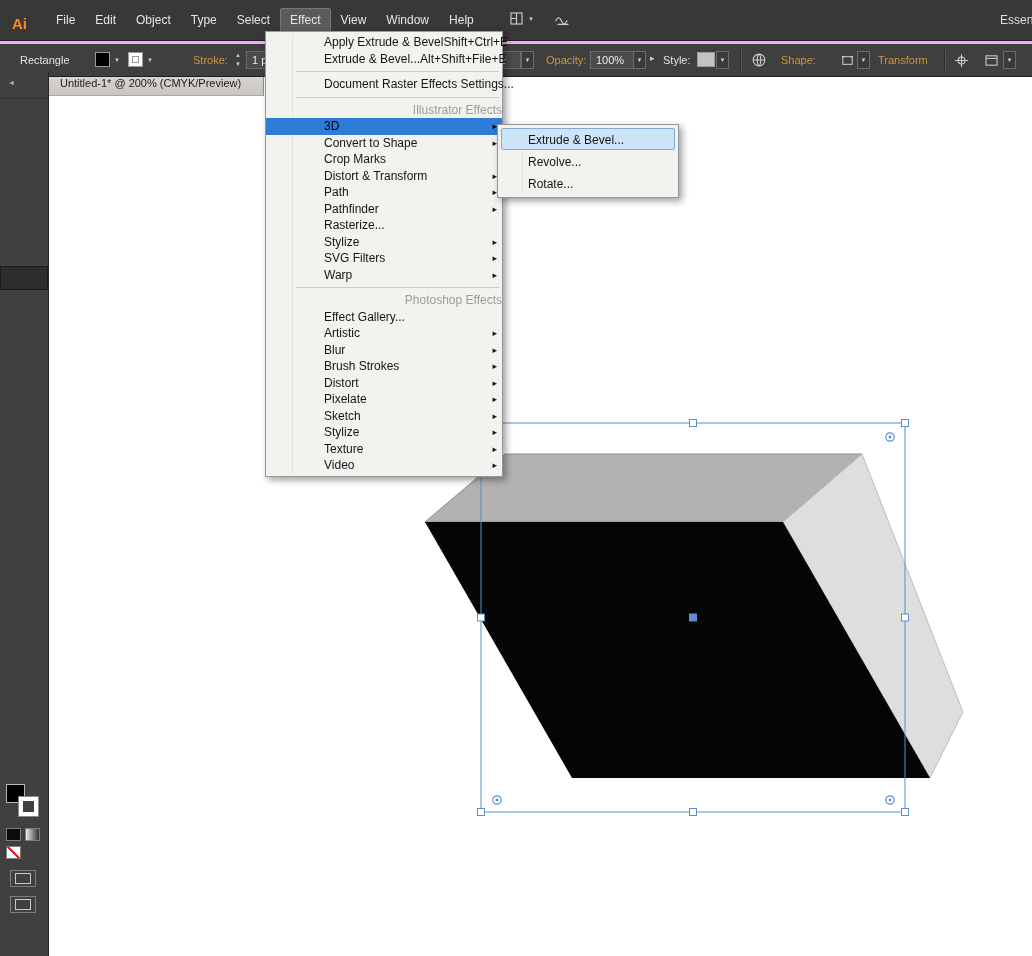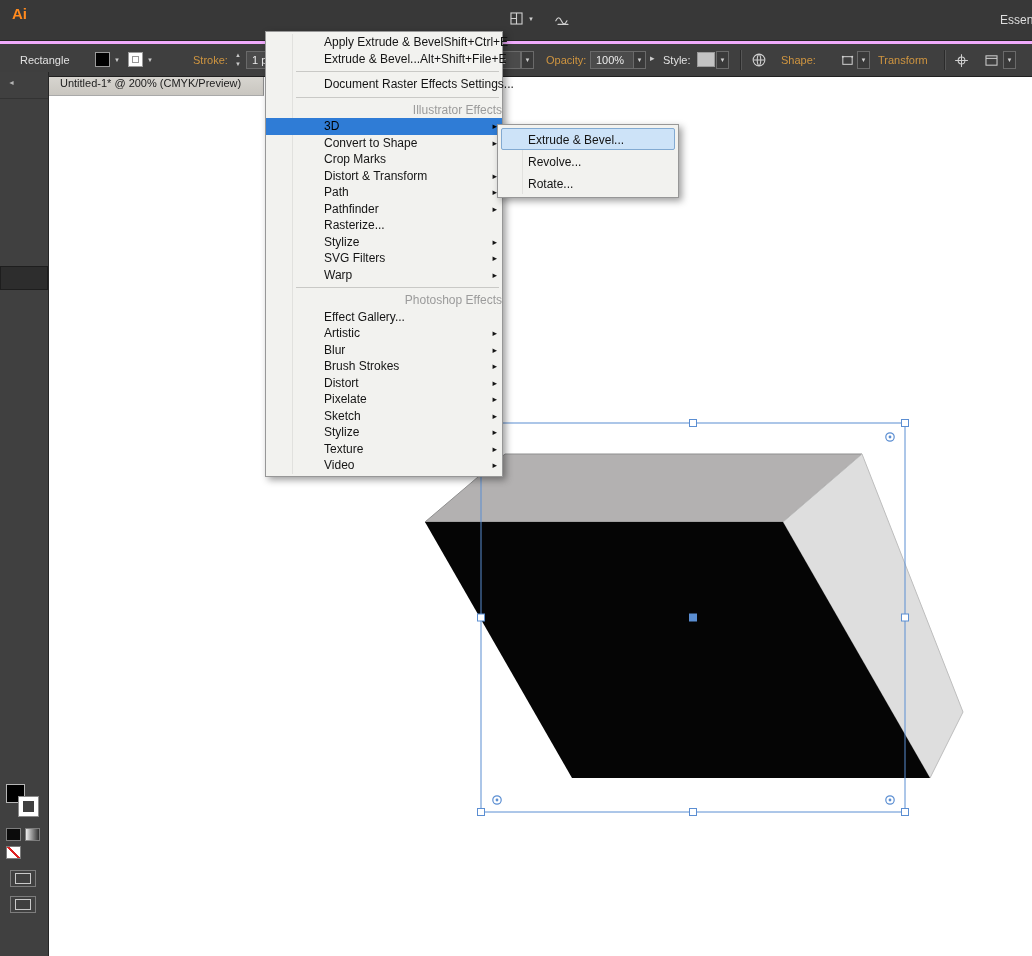--- a/index.html
+++ b/index.html
@@ -5,21 +5,21 @@
   html,body{margin:0;padding:0;}
   body{
     width:1032px;height:956px;position:relative;overflow:hidden;
     background:#3a3a3a;
     font-family:"Liberation Sans", sans-serif;
     -webkit-font-smoothing:antialiased;
   }
 
   
   .menubar{position:absolute;left:0;top:0;width:1032px;height:40px;background:#383838;border-bottom:1px solid #232323;z-index:20;}
-  .ai-logo{position:absolute;left:12px;top:5px;color:#ff8a1e;font-weight:bold;font-size:15px;letter-spacing:0;}
+  .ai-logo{position:absolute;left:12px;top:15px;color:#ff8a1e;font-weight:bold;font-size:15px;letter-spacing:0;}
   .menubar-items{position:absolute;left:46px;top:0;height:40px;display:flex;align-items:center;}
   .menu-item{padding:4px 9px;font-size:12px;color:#e6e6e6;border:1px solid transparent;border-radius:2px;cursor:default;}
   .menu-item.active{background:#5b5b5b;border-color:#767676;}
   .mb-btn{position:absolute;color:#d9d9d9;font-size:11px;}
   .mb-btn.br{left:472px;top:10px;width:20px;height:19px;border:5px solid #d946ef;border-radius:2px;text-align:center;line-height:19px;margin-top:34px;}
   .mb-icon{display:inline-flex;align-items:center;color:#cfcfcf;}
   .mb-caret{font-size:6px;color:#cfcfcf;margin-left:3px;}
   .arrange{left:508px;top:10px;display:flex;align-items:center;}
   .wave{left:553px;top:10px;}
   .workspace{position:absolute;right:0;top:13px;width:32px;font-size:12px;color:#dedede;overflow:hidden;white-space:nowrap;}
@@ -93,20 +93,31 @@
   .s-row{position:relative;height:22px;line-height:22px;font-size:12px;color:#141414;padding-left:26px;border:1px solid transparent;border-radius:2px;box-sizing:border-box;cursor:default;}
   .s-row.highlight{background:var(--sub-hl-bg);border-color:var(--sub-hl-border);}
 </style>
 </head>
 <body>
 
 <div class="app">
 
   <div class="menubar">
     <div class="ai-logo">Ai</div>
+    <div class="menubar-items">
+        <div class="menu-item">File</div>
+        <div class="menu-item">Edit</div>
+        <div class="menu-item">Object</div>
+        <div class="menu-item">Type</div>
+        <div class="menu-item">Select</div>
+        <div class="menu-item active">Effect</div>
+        <div class="menu-item">View</div>
+        <div class="menu-item">Window</div>
+        <div class="menu-item">Help</div>
+      </div>
     <div class="mb-btn br">Br</div>
     <div class="mb-btn arrange">
       <span class="mb-icon">
         <svg viewBox="0 0 20 20" width="17" height="17" fill="none" stroke="currentColor" stroke-width="1.3">
             <rect x="3.5" y="3.5" width="13" height="13"></rect>
             <path d="M10 3.5v13M3.5 10h6.5"></path>
           </svg>
       </span>
       <span class="mb-caret">▼</span>
     </div>

